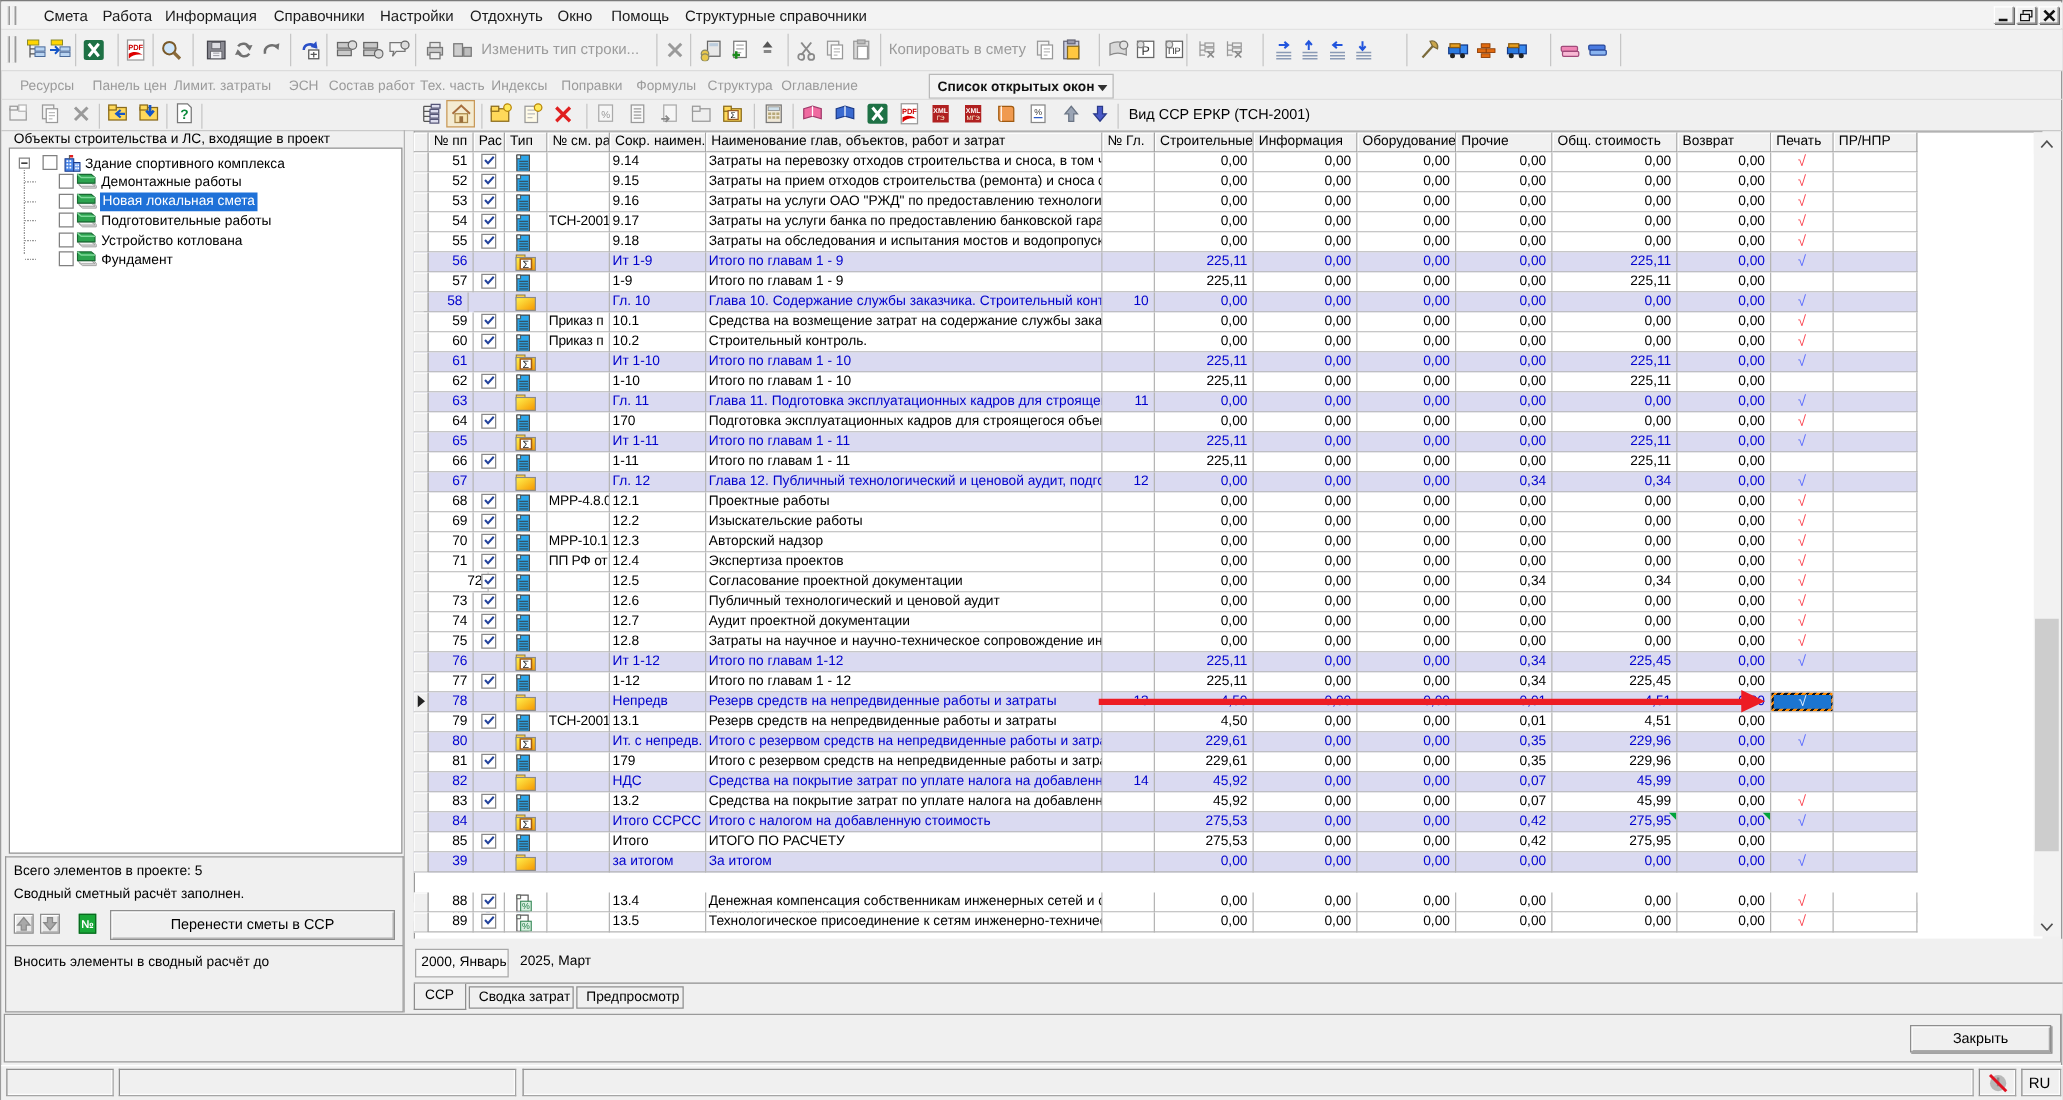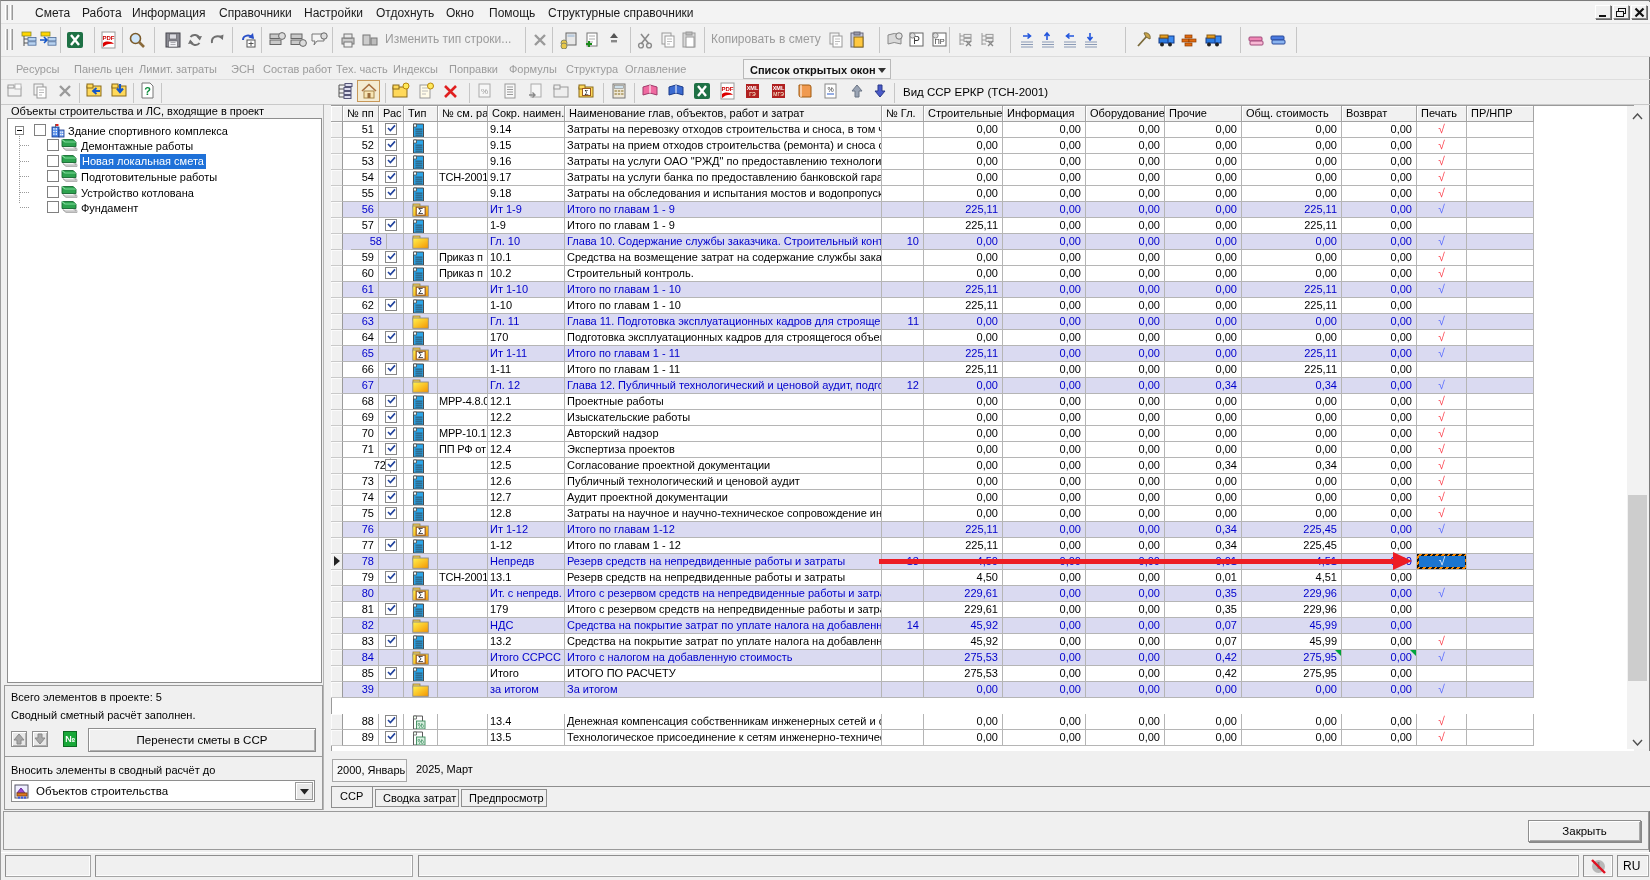--- a/index.html
+++ b/index.html
@@ -640,38 +640,20 @@
     <div class="abs" style="left:10px;top:730px;width:16px;height:16px;background:#e8e8e8;border:1px solid #8e8e8e;box-shadow:inset 1px 1px 0 #fff,inset -1px -1px 0 #b0b0b0"><svg width="14" height="14" style="margin:0 0 0 0">
         <path d="M7 2 L12 8 H9 V12 H5 V8 H2 Z" fill="#a8a8a8" stroke="#8a8a8a"></path>
       </svg></div>
     <div class="abs" style="left:31px;top:730px;width:16px;height:16px;background:#e8e8e8;border:1px solid #8e8e8e;box-shadow:inset 1px 1px 0 #fff,inset -1px -1px 0 #b0b0b0"><svg width="14" height="14">
         <path d="M7 12 L12 6 H9 V2 H5 V6 H2 Z" fill="#a8a8a8" stroke="#8a8a8a"></path>
       </svg></div>
     <div class="abs" style="left:62px;top:730px;width:14px;height:16px;background:#18a838;border:1px solid #0a6a20;color:#fff;font-size:9px;text-align:center;line-height:15px;font-weight:bold">№</div>
     <div class="abs" style="left:87px;top:727px;width:228px;height:24px;background:#f0f0f0;border:1px solid #8e8e8e;box-shadow:inset 1px 1px 0 #fff,inset -1px -1px 0 #b0b0b0;text-align:center;font-size:11.5px;line-height:22px">Перенести сметы в ССР</div>
     <div class="abs" style="left:3px;top:755px;width:319px;height:54px;border:1px solid #9a9a9a"></div>
     <span class="abs" style="left:10px;top:763px;font-size:11px">Вносить элементы в сводный расчёт до</span>
-    <div class="abs" style="left:10px;top:779px;width:304px;height:22px;background:#fff;border:1px solid #8e8e8e">
-      <svg style="position:absolute;left:2px;top:2px" width="17" height="17" viewBox="0 0 17 17">
-        <rect x="1" y="2" width="13" height="13" fill="#eef" stroke="#556"></rect>
-        <path d="M3 10 L7 5 L11 10 Z" fill="#9a4ad0" stroke="#6a2a9a"></path>
-        <rect x="3" y="10" width="10" height="3" fill="#e07820" stroke="#8a4a10"></rect>
-        <g fill="#3a5ae0">
-          <rect x="4" y="13.6" width="2" height="2"></rect>
-          <rect x="7" y="13.6" width="2" height="2"></rect>
-          <rect x="10" y="13.6" width="2" height="2"></rect>
-        </g>
-      </svg>
-      <span style="position:absolute;left:24px;top:4px;font-size:11.5px">Объектов строительства</span>
-      <div style="position:absolute;right:1px;top:1px;width:18px;height:18px;background:#e8e8e8;border:1px solid #9a9a9a;box-shadow:inset 1px 1px 0 #fff">
-        <svg style="position:absolute;left:4px;top:6px" width="9" height="6">
-          <path d="M0 0 L9 0 L4.5 5.5 Z" fill="#222"></path>
-        </svg>
-      </div>
-    </div>
     <div class="abs" style="left:330px;top:104px;width:1303px;height:646px;background:#fff;border-top:1px solid #9a9a9a;border-left:1px solid #9a9a9a"></div>
     <div class="abs" style="left:330px;top:105px;width:1203px;height:16px">
       <div class="hcell" style="left:0px;width:12px"></div>
       <div class="hcell" style="left:12px;width:36px">№ пп</div>
       <div class="hcell" style="left:48px;width:25px">Рас</div>
       <div class="hcell" style="left:73px;width:34px">Тип</div>
       <div class="hcell" style="left:107px;width:50px">№ см. ра</div>
       <div class="hcell" style="left:157px;width:77px">Сокр. наимен.</div>
       <div class="hcell" style="left:234px;width:317px">Наименование глав, объектов, работ и затрат</div>
       <div class="hcell" style="left:551px;width:42px">№ Гл.</div>
@@ -878,21 +860,21 @@
       <div class="tc tr" style="left:672px;width:83px">0,00</div>
       <div class="tc tr" style="left:755px;width:79px">0,00</div>
       <div class="tc tr" style="left:834px;width:77px">0,00</div>
       <div class="tc tr" style="left:911px;width:100px">225,11</div>
       <div class="tc tr" style="left:1011px;width:75px">0,00</div>
       <div class="tc" style="left:1086px;width:50px"></div>
       <div class="tc" style="left:1136px;width:67px"></div>
     </div>
     <div class="trow l" style="top:233px">
       <div class="tc gut" style="left:0;width:12px"></div>
-      <div class="tc tr" style="left:20px;width:36px">58</div>
+      <div class="tc tr" style="left:8px;width:36px">58</div>
       <div class="tc tct" style="left:48px;width:25px"></div>
       <div class="tc" style="left:73px;width:34px">
         <span style="position:absolute;left:8px;top:1px"><svg width="17" height="14" viewBox="0 0 17 14">
             <rect x="1" y="1" width="7" height="4" fill="#ffd34d" stroke="#8a7a40" stroke-width="0.8"></rect>
             <rect x="0.8" y="3" width="15.5" height="10.3" fill="url(#gf)" stroke="#8a8a8a" stroke-width="0.9"></rect>
             <defs>
               <linearGradient id="gf" x1="0" y1="0" x2="1" y2="1">
                 <stop offset="0" stop-color="#fff34f"></stop>
                 <stop offset="1" stop-color="#f59500"></stop>
               </linearGradient>

